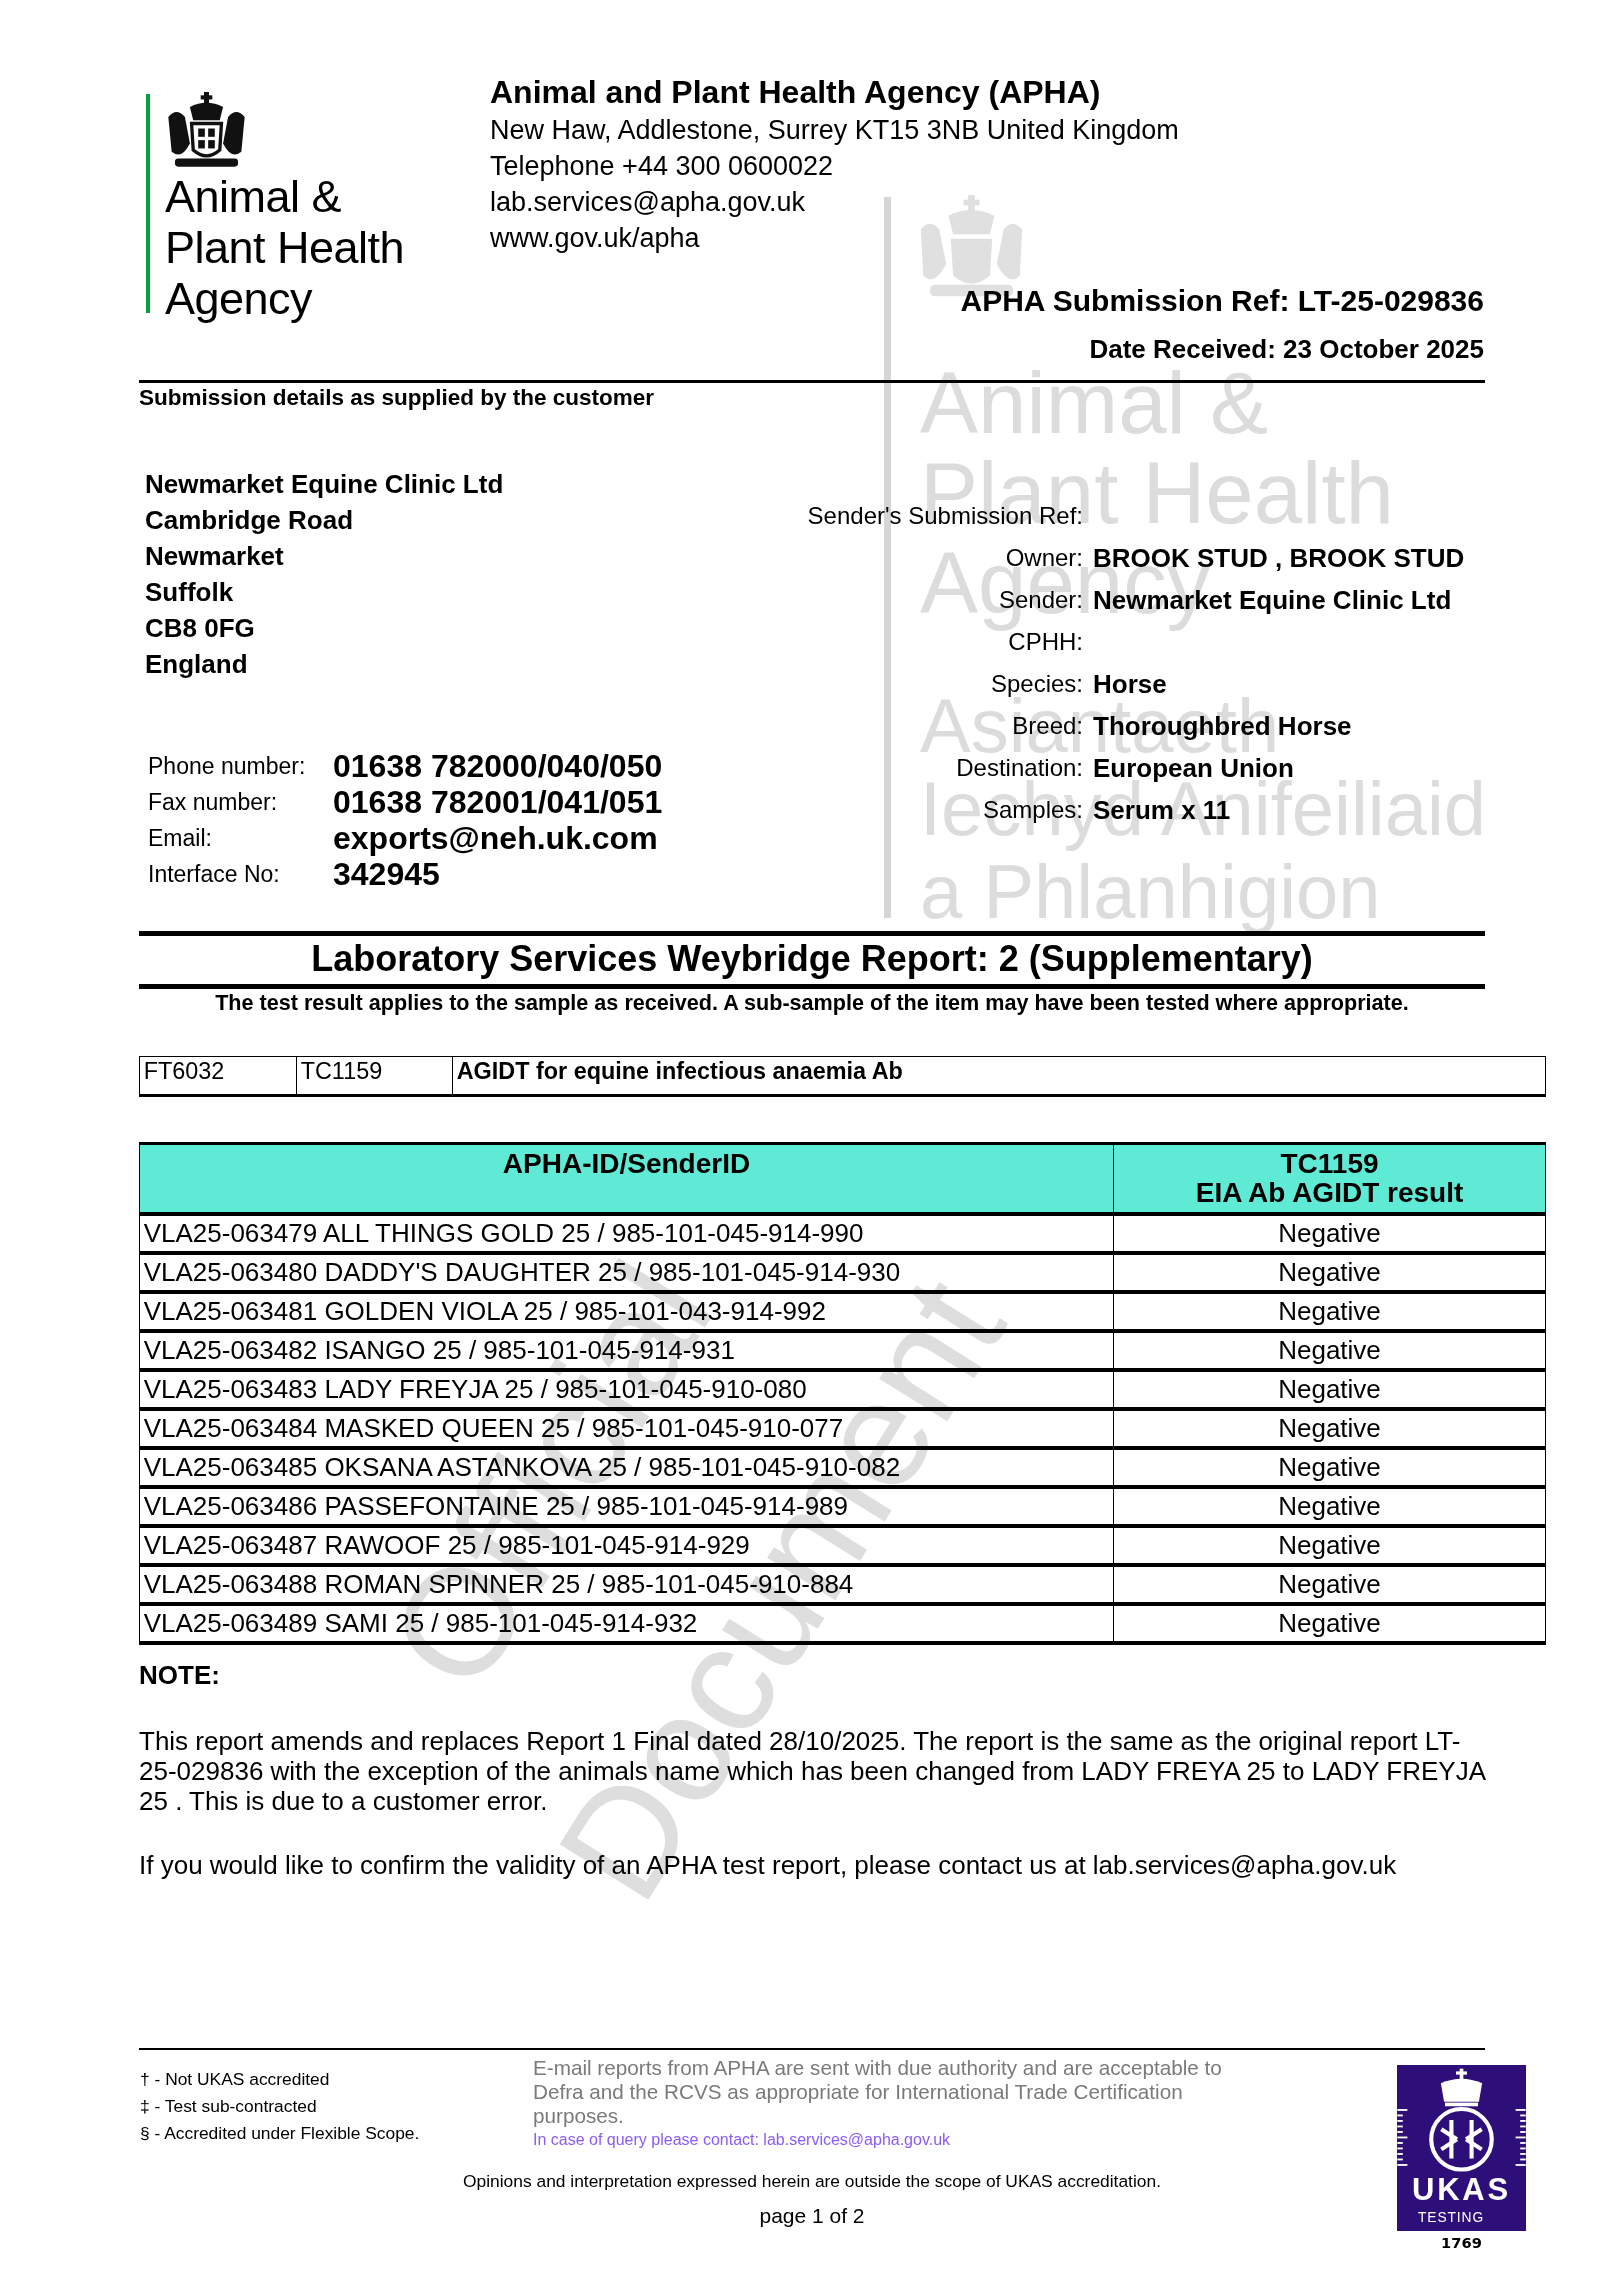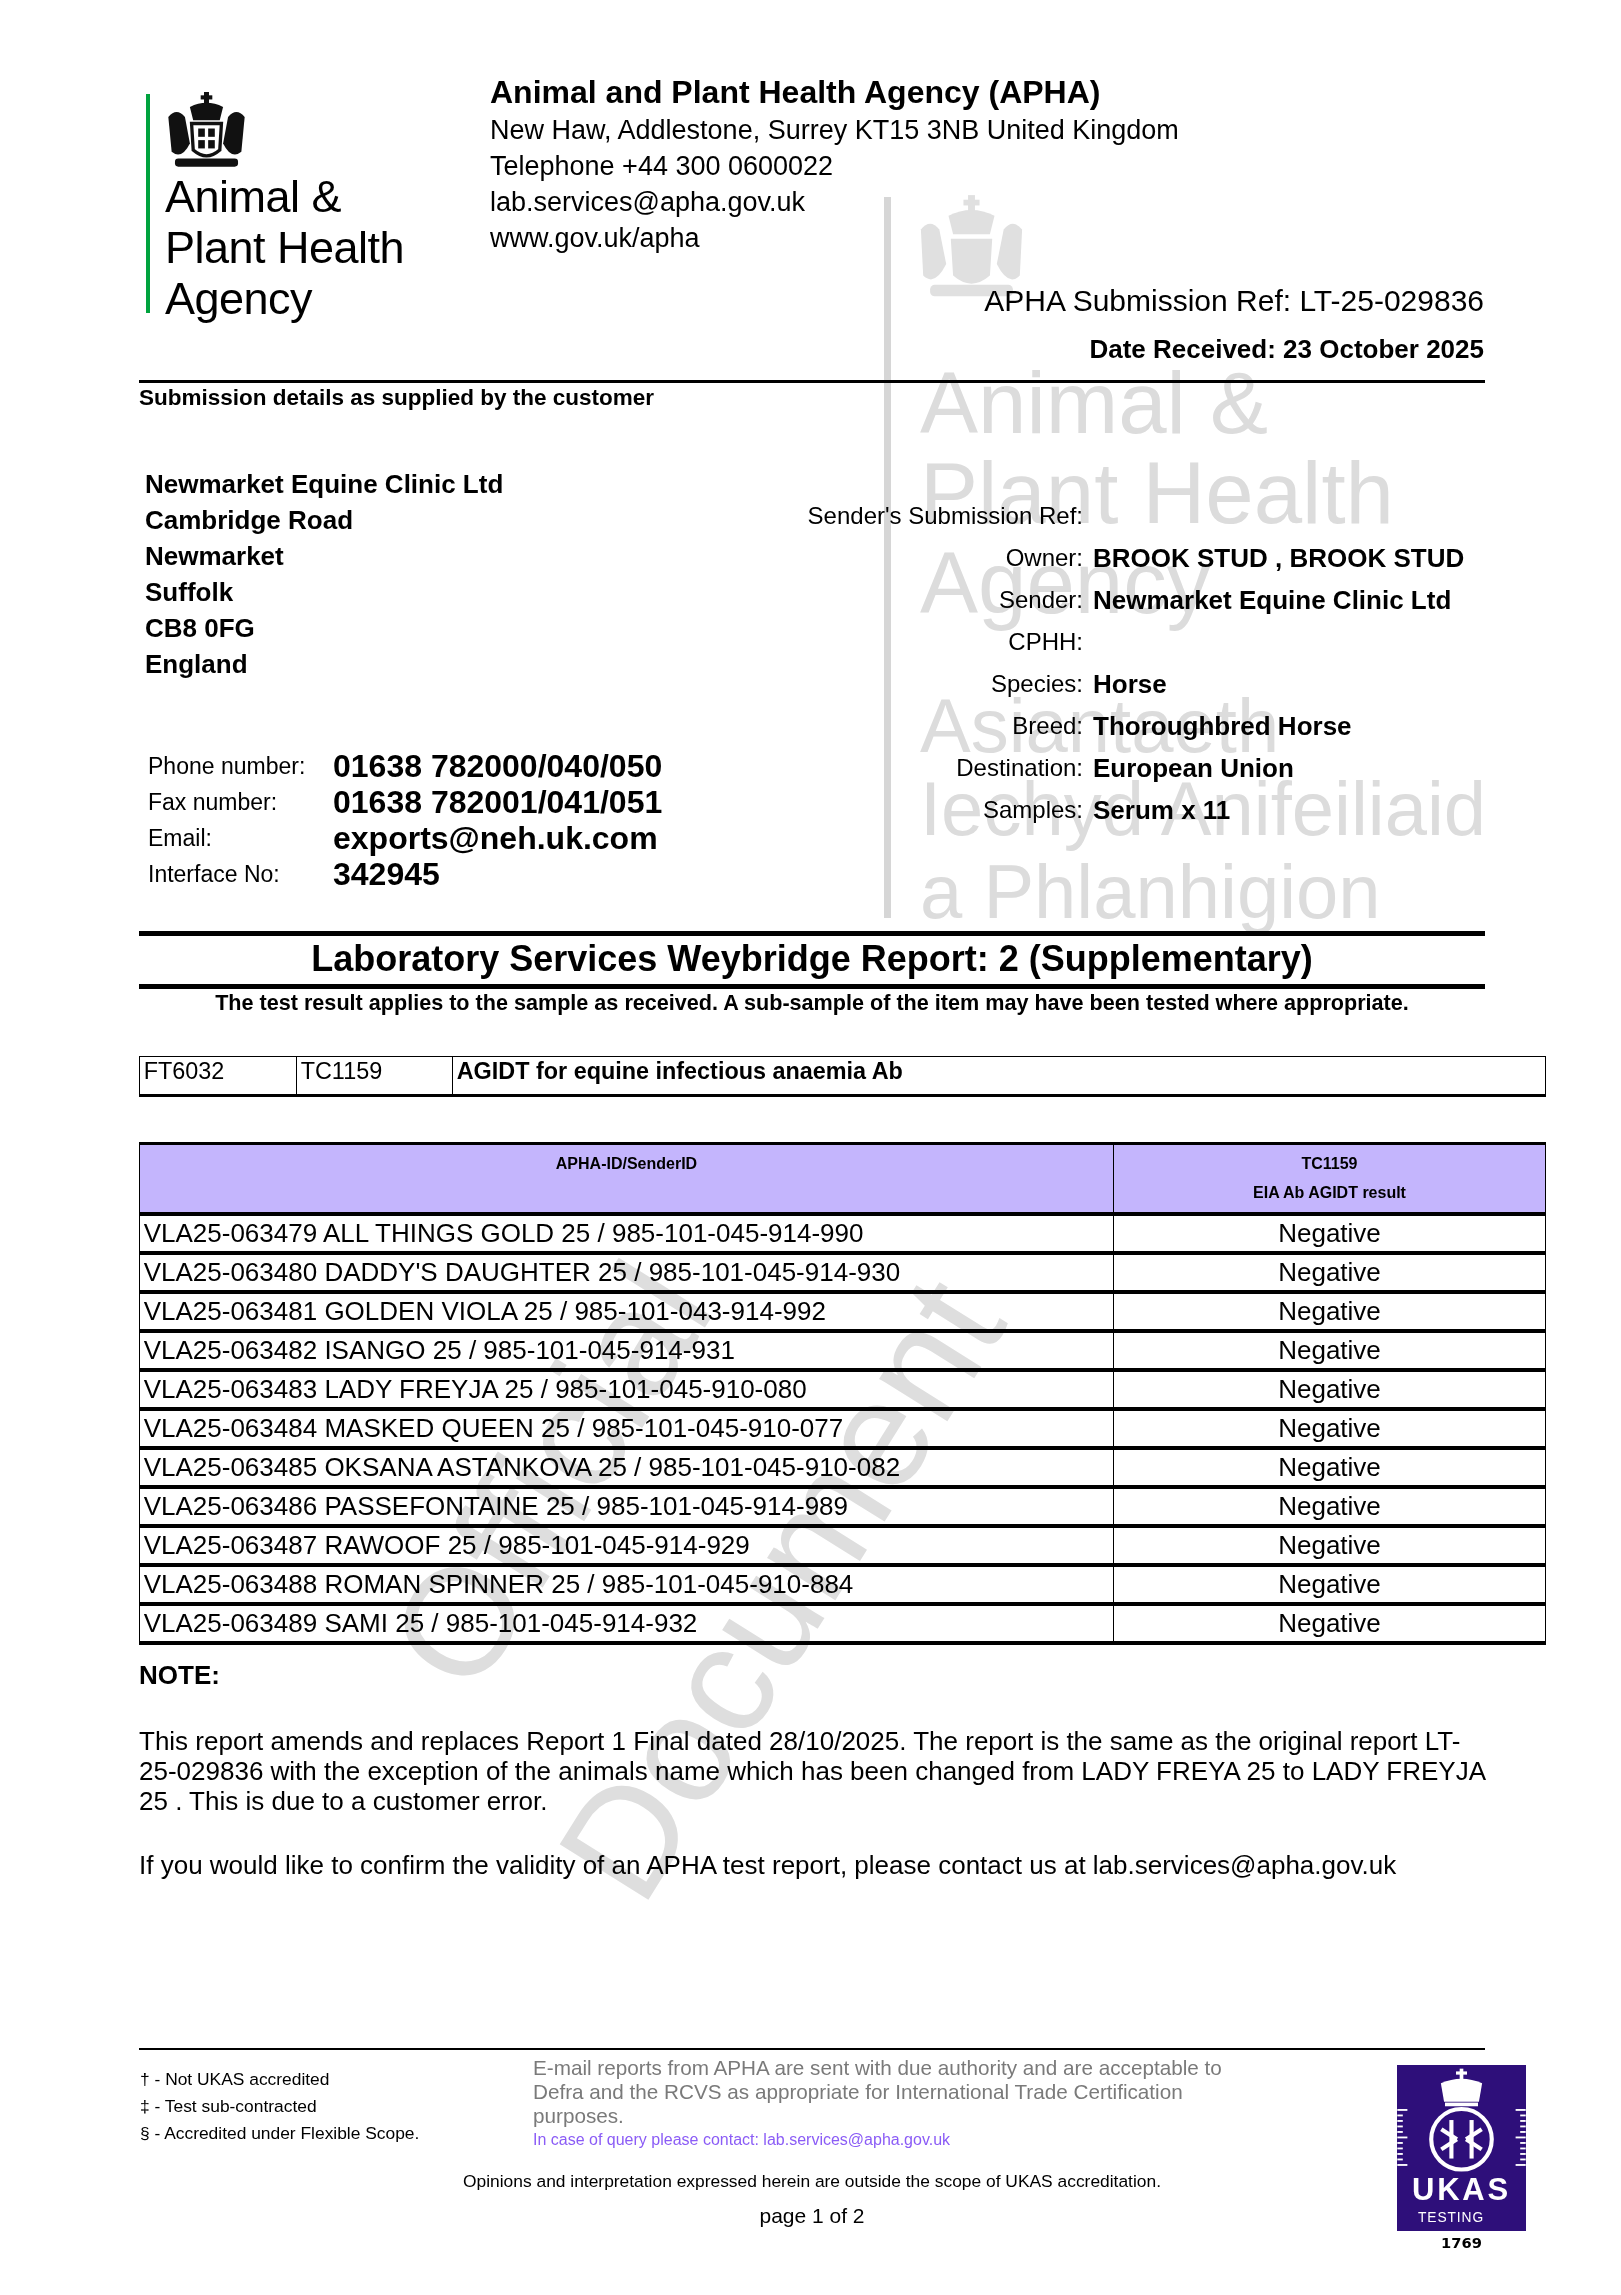--- a/index.html
+++ b/index.html
@@ -15,21 +15,21 @@
   .agency-block { left:490px; top:73px; }
   .agency-title { font-size:32px; font-weight:bold; line-height:39px; }
   .agency-line { font-size:27px; line-height:36px; }
 
   
   .wm-bar1 { left:884px; top:197px; width:7.3px; height:721px; background:#d6d6d6; }
   .wm-crest { left:914px; top:195px; width:115px; height:106px; }
   .wm-text { left:920px; top:358px; font-size:87px; line-height:90px; color:#dcdcdc; white-space:nowrap; }
   .wm-text2 { left:920px; top:684px; font-size:76px; line-height:83px; color:#dcdcdc; white-space:nowrap; }
 
-  .sub-ref { right:138px; top:284px; font-size:30px; font-weight:normal; text-align:right; white-space:nowrap; }
+  .sub-ref { right:138px; top:284px; font-size:30px; font-weight:bold; text-align:right; white-space:nowrap; }
   .date-received { right:138px; top:334px; font-size:26px; font-weight:bold; text-align:right; white-space:nowrap; }
 
   .rule-top { left:139px; top:380px; width:1346px; height:2.8px; background:#000; }
   .submission-heading { left:139px; top:385px; font-size:22.5px; font-weight:bold; }
 
   .address { left:145px; top:466px; font-size:26px; font-weight:bold; line-height:36px; }
 
   .contacts { left:148px; top:748px; font-size:23px; line-height:36px; }
   .contacts .row { display:flex; }
   .contacts .lbl { width:185px; }
@@ -47,21 +47,21 @@
 
   table { border-collapse:collapse; }
   .tests-table { left:139px; top:1056px; width:1407px; font-size:23.4px; }
   .tests-table th, .tests-table td { border:1.4px solid #000; text-align:left; padding:0.9px 3.7px; vertical-align:top; }
   .tests-table th { background:#d3d3d3; font-weight:bold; height:26px; }
   .tests-table td { height:35px; }
   .tests-table tr.head { border-top:3.7px solid #000; border-bottom:2.8px solid #000; }
   .tests-table tr.body { border-bottom:3.7px solid #000; }
 
   .results-table { left:139px; top:1142px; width:1407px; font-size:26px; }
-  .results-table th { background:#c4b5fd; font-weight:bold; font-size:16px; border:1.4px solid #000; height:62px; vertical-align:top; padding-top:3.7px; line-height:29px; }
+  .results-table th { background:#5eead4; font-weight:bold; font-size:28px; border:1.4px solid #000; height:62px; vertical-align:top; padding-top:3.7px; line-height:29px; }
   .results-table tr.head { border-top:3.7px solid #000; border-bottom:4.6px solid #000; }
   .results-table td { border-left:1.4px solid #000; border-right:1.4px solid #000; border-bottom:4.1px solid #000; height:35px; padding:0 3.7px; }
   .results-table td.res { text-align:center; }
   .results-table td.id { white-space:nowrap; }
 
   .note-label { left:139px; top:1660px; font-size:26px; font-weight:bold; }
   .note-body { left:139px; top:1726px; width:1359px; font-size:26px; line-height:30px; }
   .note-contact { left:139px; top:1850px; font-size:26px; white-space:nowrap; }
 
   .watermark-official { left:354px; top:1625px; font-size:152px; color:#dedede; transform:rotate(-58deg); transform-origin:left top; white-space:nowrap; }

